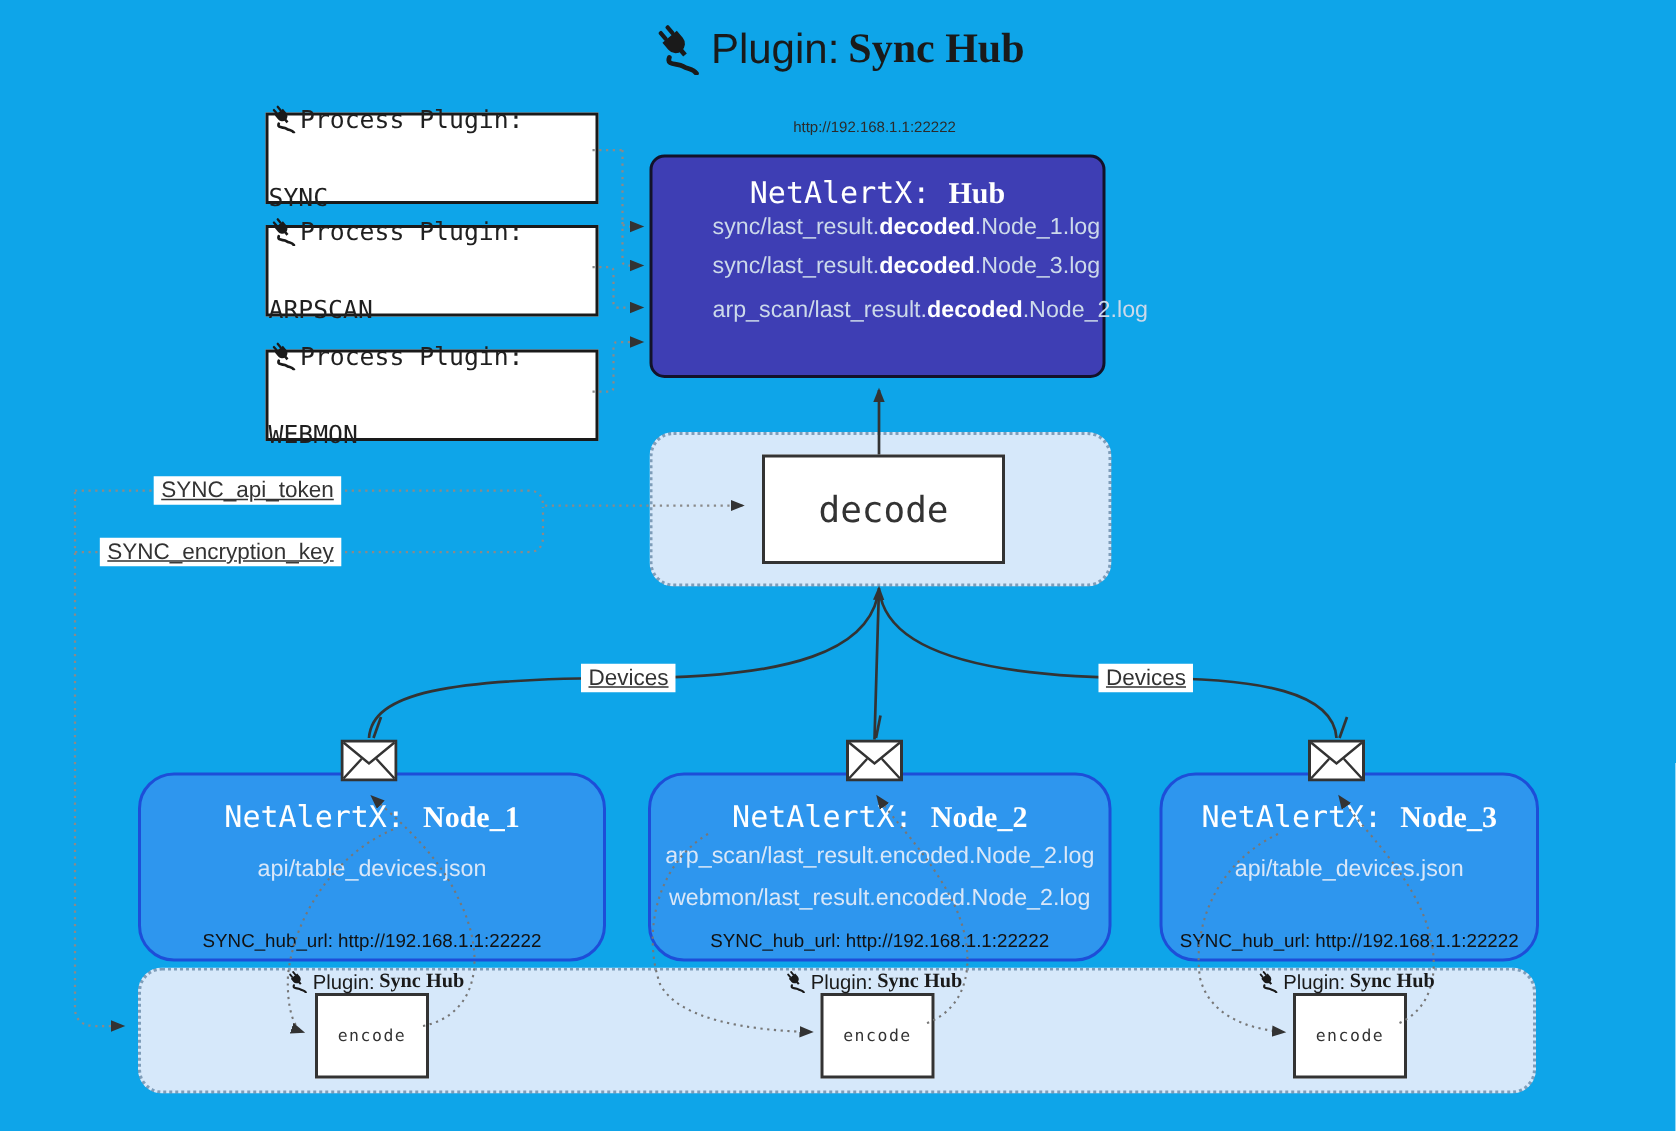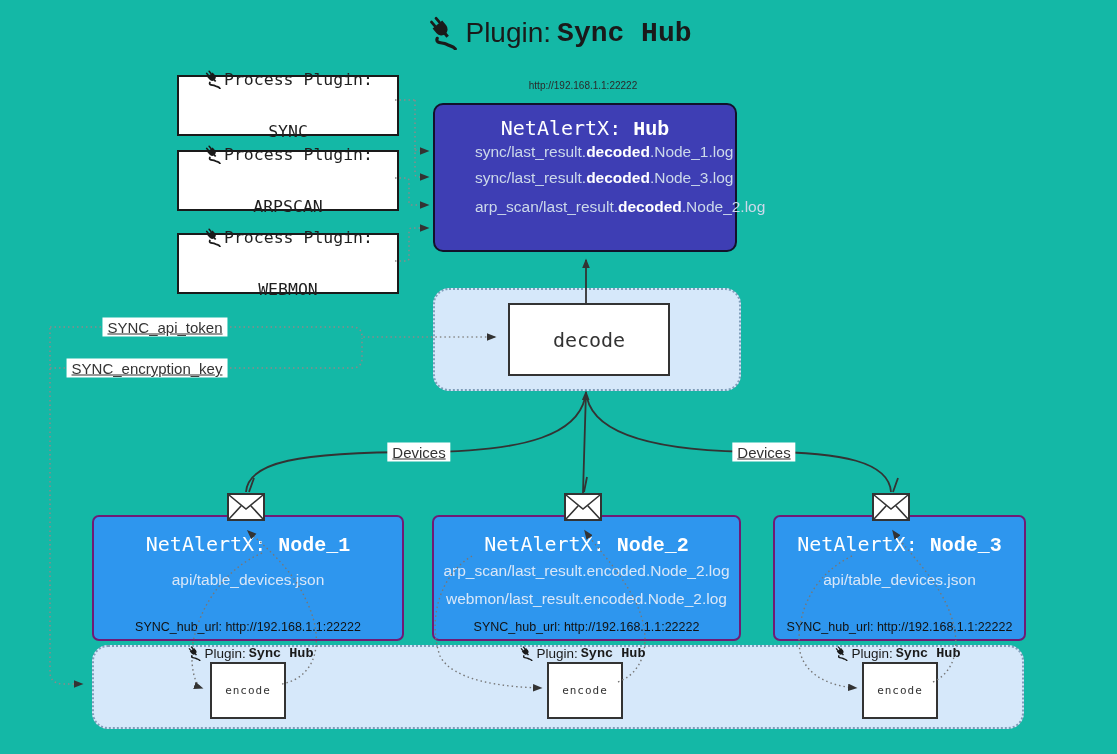--- a/index.html
+++ b/index.html
@@ -1,54 +1,54 @@
 <!DOCTYPE html>
 <html style="--hub-fill: #3e3eb4; --node-fill: #2e96ee; --band-fill: #d6e8fa; --band-border: #7f9db9; --line-dark: #333333; --line-dotted: #8a8a8a; --hub-text: #ccd9ea; --node-text: #d9e7f8; --text-dark: #1a1a1a;"><head>
 <meta charset="utf-8">
 <style>
   html,body{margin:0;padding:0;background:#fff;}
-  #stage{position:relative;width:1117px;height:754px;background:#14b8a6;
+  #stage{position:relative;width:1117px;height:754px;background:#0ea5e9;
          font-family:"Liberation Sans",sans-serif;overflow:hidden;}
   .abs{position:absolute;}
   .mono{font-family:"DejaVu Sans Mono",monospace;}
-  .name-bold{font-family:Liberation Mono, monospace;font-weight:bold;}
+  .name-bold{font-family:Liberation Serif, serif;font-weight:bold;}
 
   
   #page-title{left:0;right:0;top:16px;display:flex;justify-content:center;align-items:center;
               gap:6px;font-size:28px;color:#1a1a1a;}
 
   
   .pbox{left:177px;width:218px;height:57px;background:#fff;border:2px solid #1a1a1a;
-        display:flex;flex-direction:column;justify-content:center;align-items:center;
+        display:flex;flex-direction:column;justify-content:center;align-items:flex-start;
         font-family:"DejaVu Sans Mono",monospace;font-size:16.5px;color:#1f1f1f;line-height:1.55;gap:26px;}
   .pbox .row1{display:flex;align-items:center;gap:2px;}
 
   
   #hub-box{left:433px;top:103px;width:300px;height:145px;background:var(--hub-fill,#3e3eb4);
            border:2px solid #12122a;border-radius:10px;}
   #hub-title{left:0;right:0;top:11px;text-align:center;font-size:20px;color:#fff;}
   .hub-line{left:10px;right:6px;height:20px;text-align:center;font-size:15.5px;
             color:var(--hub-text,#ccd9ea);white-space:nowrap;margin-left:30px;}
   .hub-line b{color:#fff;}
   #hub-url{left:433px;top:80px;width:300px;text-align:center;font-size:10px;color:#2b2b2b;}
 
   
   .band{background:var(--band-fill,#d6e8fa);border:2px dotted var(--band-border,#7f9db9);
         border-radius:16px;}
   #decode-band{left:433px;top:288px;width:304px;height:99px;}
   #encode-band{left:92px;top:645px;width:928px;height:80px;}
 
   .procbox-white{background:#fff;border:2px solid #333;display:flex;align-items:center;
                  justify-content:center;font-family:"DejaVu Sans Mono",monospace;color:#333;}
-  #decode-box{left:508px;top:303px;width:158px;height:69px;font-size:20px;text-align:center;}
+  #decode-box{left:508px;top:303px;width:158px;height:69px;font-size:24px;text-align:center;}
   .encode-box{top:662px;width:72px;height:53px;font-size:11px;letter-spacing:1px;}
 
   
   .node{top:515px;height:122px;background:var(--node-fill,#2e96ee);
-        border:2px solid #701a75;border-radius:7px;}
+        border:2px solid #1d4ed8;border-radius:24px;}
   .node-title{left:0;right:0;top:15px;text-align:center;font-size:20px;color:#fff;white-space:nowrap;}
   .node-file{left:4px;right:4px;height:20px;text-align:center;font-size:15.5px;
              color:var(--node-text,#d9e7f8);white-space:nowrap;}
   .node-url{left:0;right:0;top:103px;text-align:center;font-size:12.5px;color:#111;white-space:nowrap;}
 
   
   .edge-label{background:#fff;padding:1px 5px;font-size:15px;color:#333;white-space:nowrap;
               transform:translate(-50%,-50%);z-index:5;text-decoration:underline;}
   .sync-label{transform:translate(-50%,0);display:flex;align-items:center;gap:3px;
               font-size:13.5px;color:#1a1a1a;z-index:5;white-space:nowrap;}

